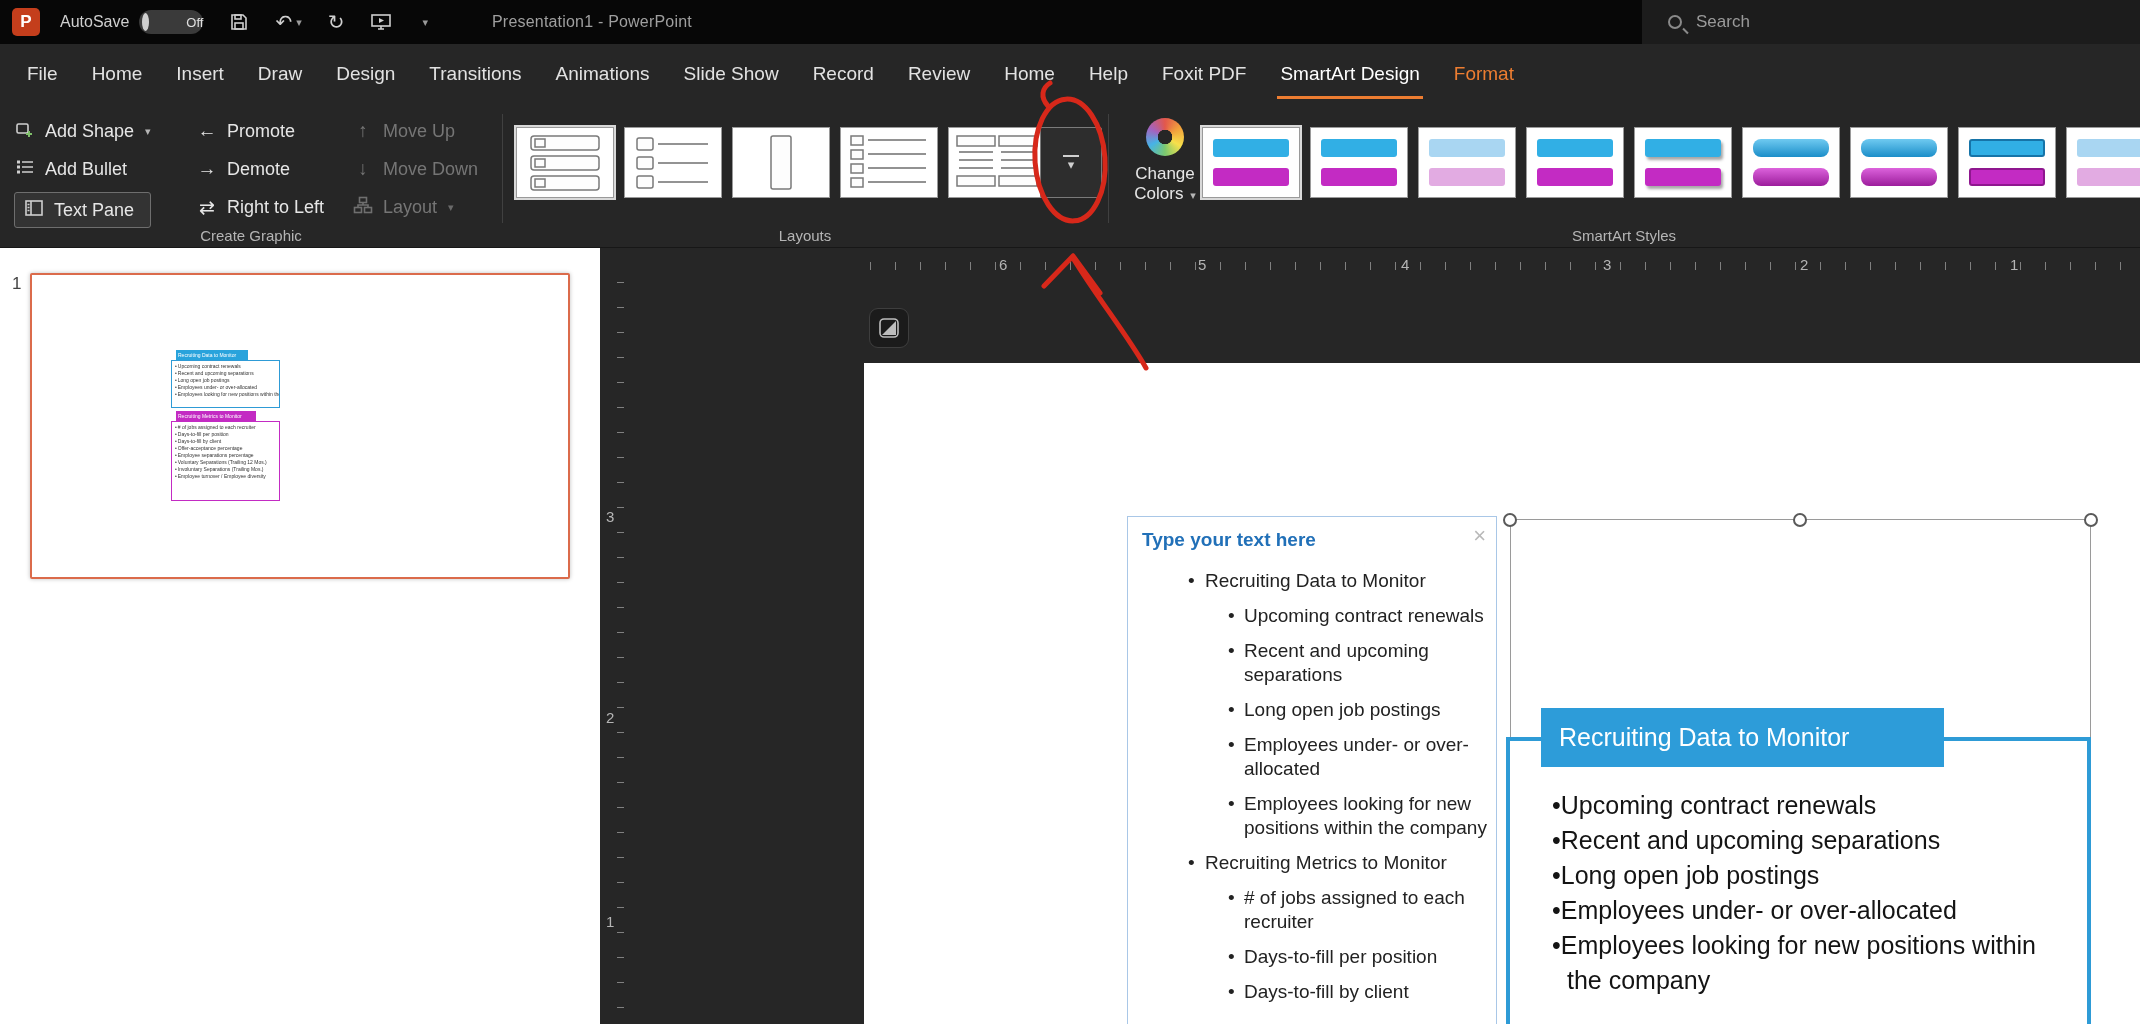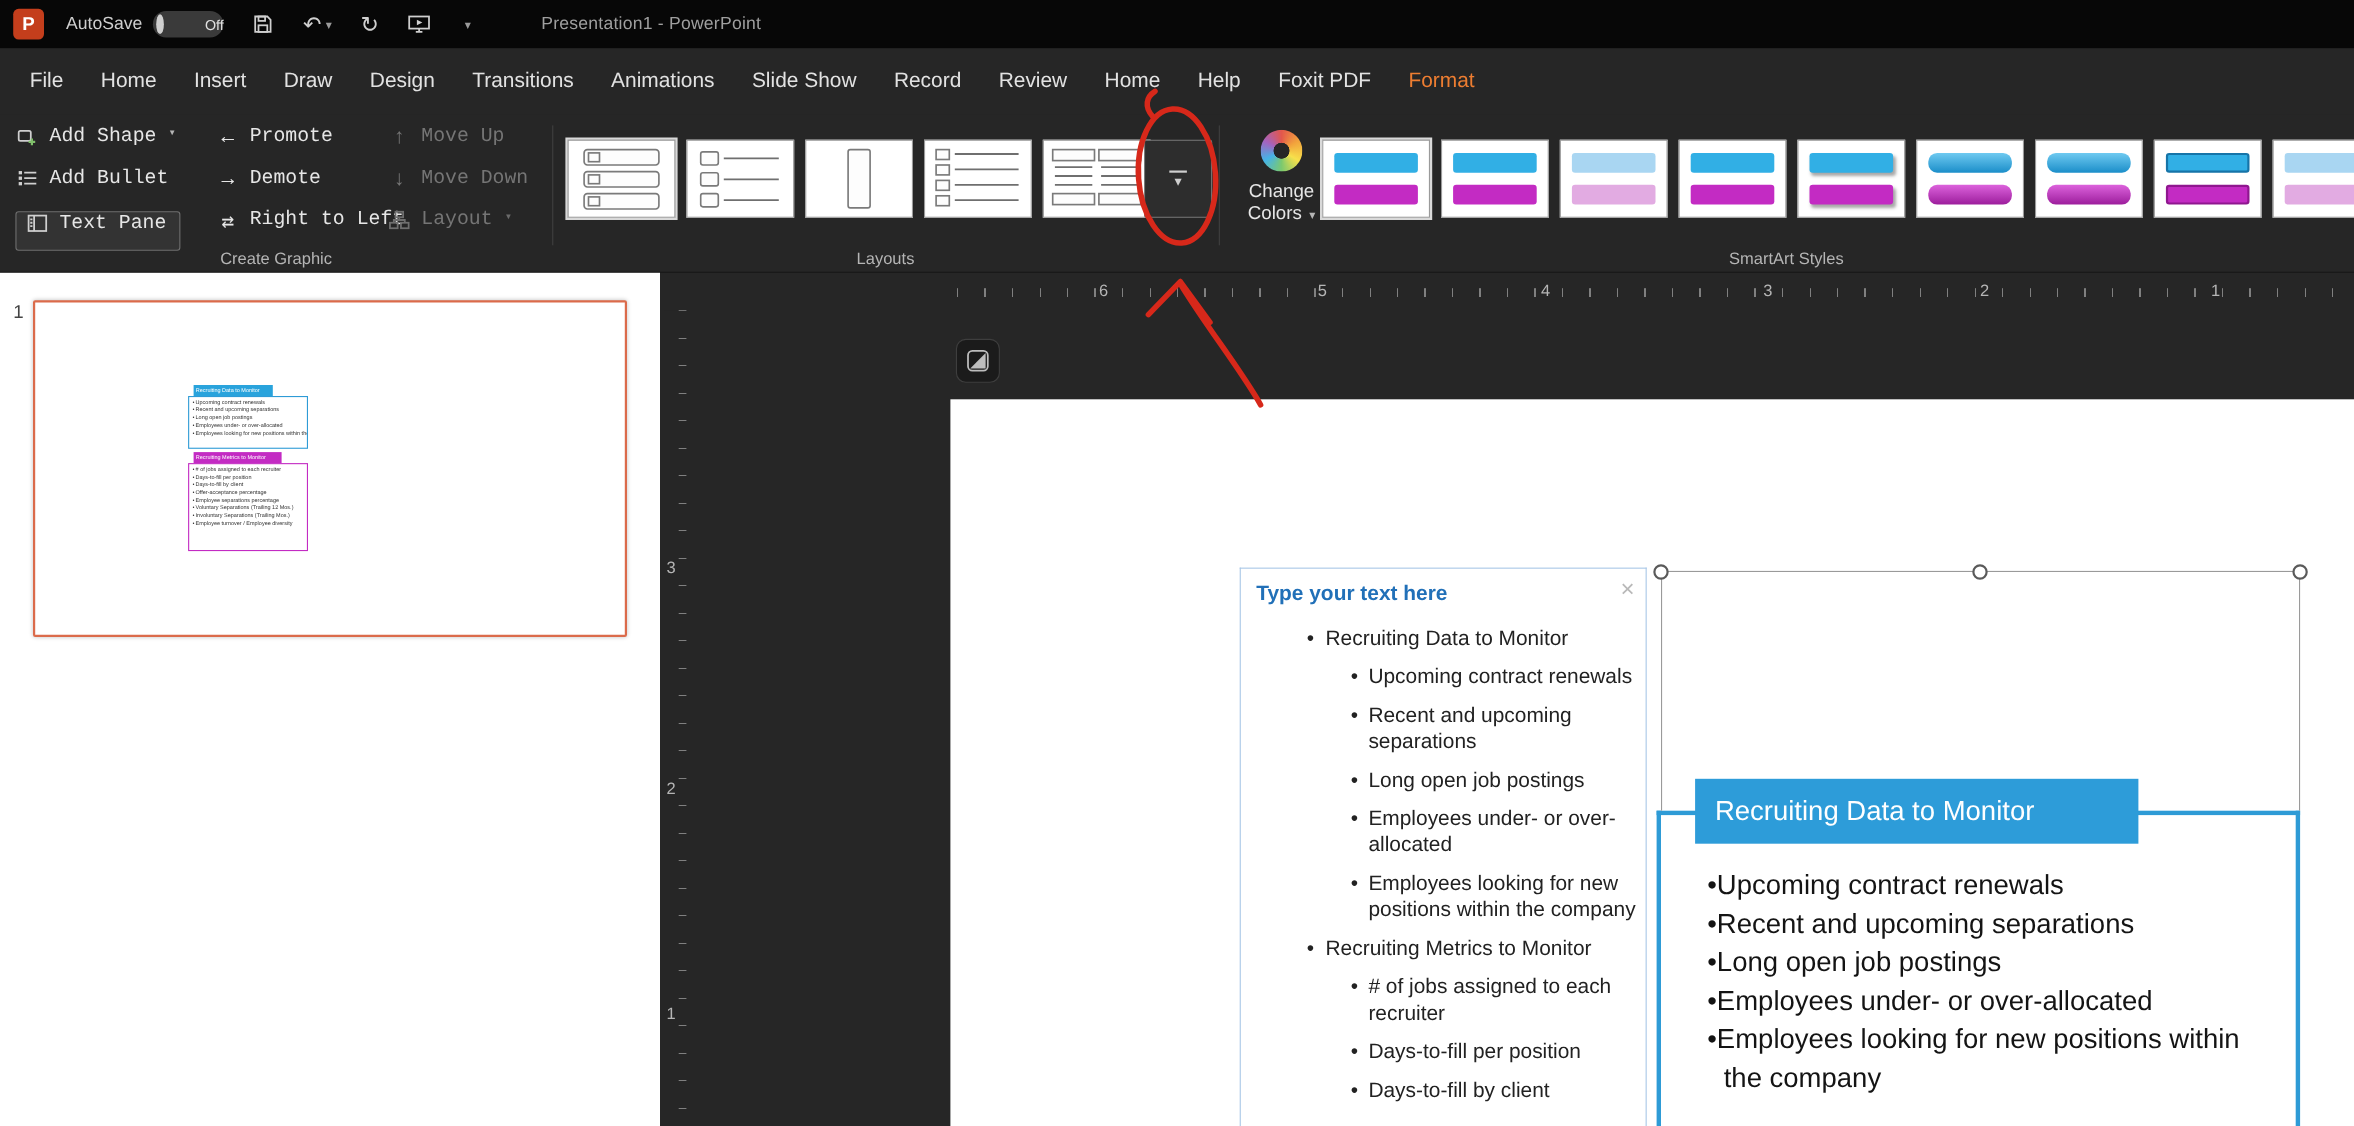--- a/index.html
+++ b/index.html
@@ -27,21 +27,21 @@
   .tab { display:flex; align-items:center; padding:0 17px; color:#e2e2e2; font-size:19px; position:relative; cursor:default; }
   .tab.active { color:#fff; }
   .tab.active::after { content:""; position:absolute; left:14px; right:14px; bottom:5px; height:3px; background:#ED7D31; }
   .tab.accent { color:#ED7D31; }
 
   
   .ribbon { position:absolute; left:0; top:104px; width:2140px; height:144px; background:#262626; border-bottom:1px solid #171717; overflow:hidden; }
   .grp { position:absolute; top:0; height:144px; }
   .grp-sep { position:absolute; top:10px; bottom:24px; width:1px; background:#404040; }
   .grp-label { position:absolute; bottom:4px; left:0; width:100%; text-align:center; color:#b5b5b5; font-size:15px; }
-  .rb-btn { display:flex; align-items:flex-start; gap:9px; height:34px; color:#e6e6e6; font-size:18px; white-space:nowrap; cursor:default;font-family:Liberation Mono, monospace; }
+  .rb-btn { display:flex; align-items:center; gap:9px; height:34px; color:#e6e6e6; font-size:18px; white-space:nowrap; cursor:default; }
   .rb-btn.disabled { color:#757575; }
   .rb-btn .gly { font-size:19px; width:22px; text-align:center; }
   .rb-btn.disabled .gly { color:#757575; }
   .chev { font-size:11px; color:#b5b5b5; margin-left:2px; }
   .rb-btn.disabled .chev { color:#6a6a6a; }
   .gly-left::before { content:"←"; }
   .gly-right::before { content:"→"; }
   .gly-rtl::before { content:"⇄"; }
   .gly-up::before { content:"↑"; }
   .gly-down::before { content:"↓"; }
@@ -157,36 +157,41 @@
       <svg width="22" height="20" viewBox="0 0 22 20">
           <rect class="st" x="2" y="3" width="18" height="11"></rect>
           <path class="st" d="M8 17 h6 M11 14 v3"></path>
           <path d="M9 6 l5 2.5 -5 2.5 z" fill="#cfcfcf"></path>
         </svg>
     </span>
     <span class="tb-ic">
         <span class="chev-sm">▾</span>
       </span>
     <span class="doc-title">Presentation1  -  PowerPoint</span>
+    <div class="search">
+      <span class="mag"></span>
+      <span class="search-label">Search</span>
+    </div>
   </div>
 
   <div class="tabs">
     <div class="tab">File</div>
     <div class="tab">Home</div>
     <div class="tab">Insert</div>
     <div class="tab">Draw</div>
     <div class="tab">Design</div>
     <div class="tab">Transitions</div>
     <div class="tab">Animations</div>
     <div class="tab">Slide Show</div>
     <div class="tab">Record</div>
     <div class="tab">Review</div>
     <div class="tab">Home</div>
     <div class="tab">Help</div>
     <div class="tab">Foxit PDF</div>
+    <div class="tab active">SmartArt Design</div>
     <div class="tab accent">Format</div>
   </div>
 
   <div class="ribbon">
 
     <div class="grp" style="left:0; width:502px;">
       <div class="col" style="left:14px;">
         <div class="rb-btn">
           <span class="gly">
             <svg width="20" height="20" viewBox="0 0 20 20">

